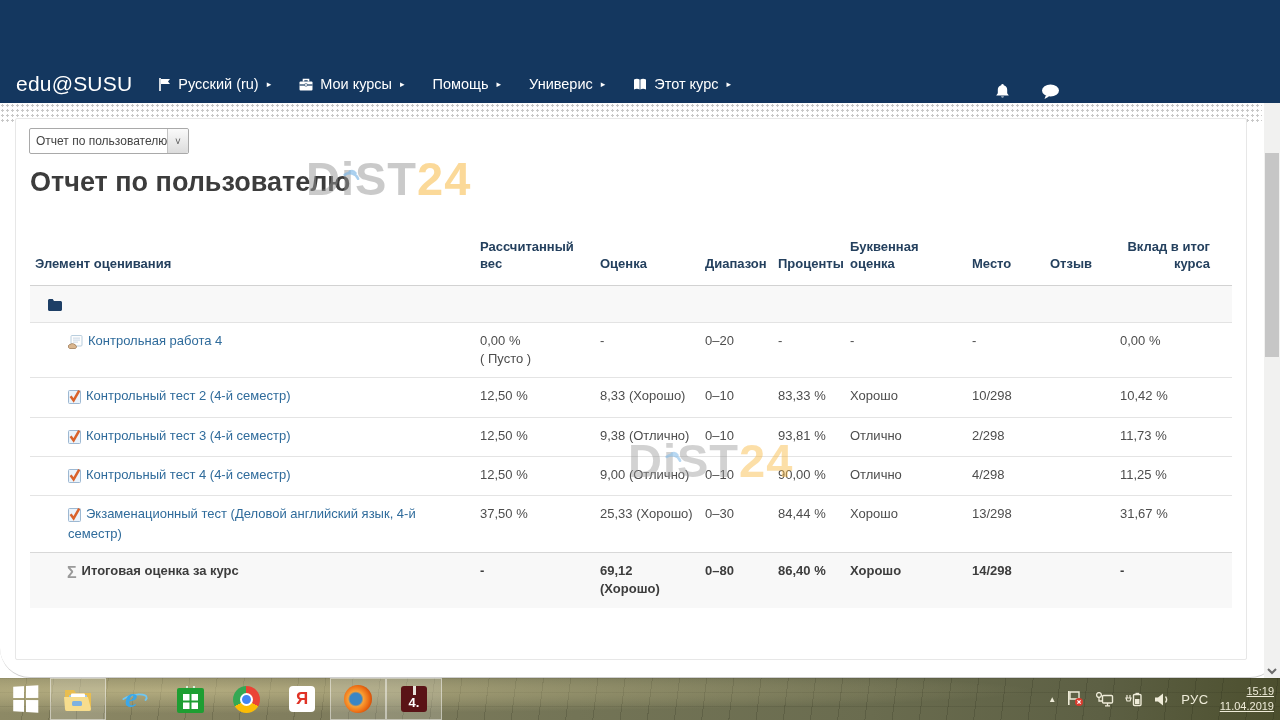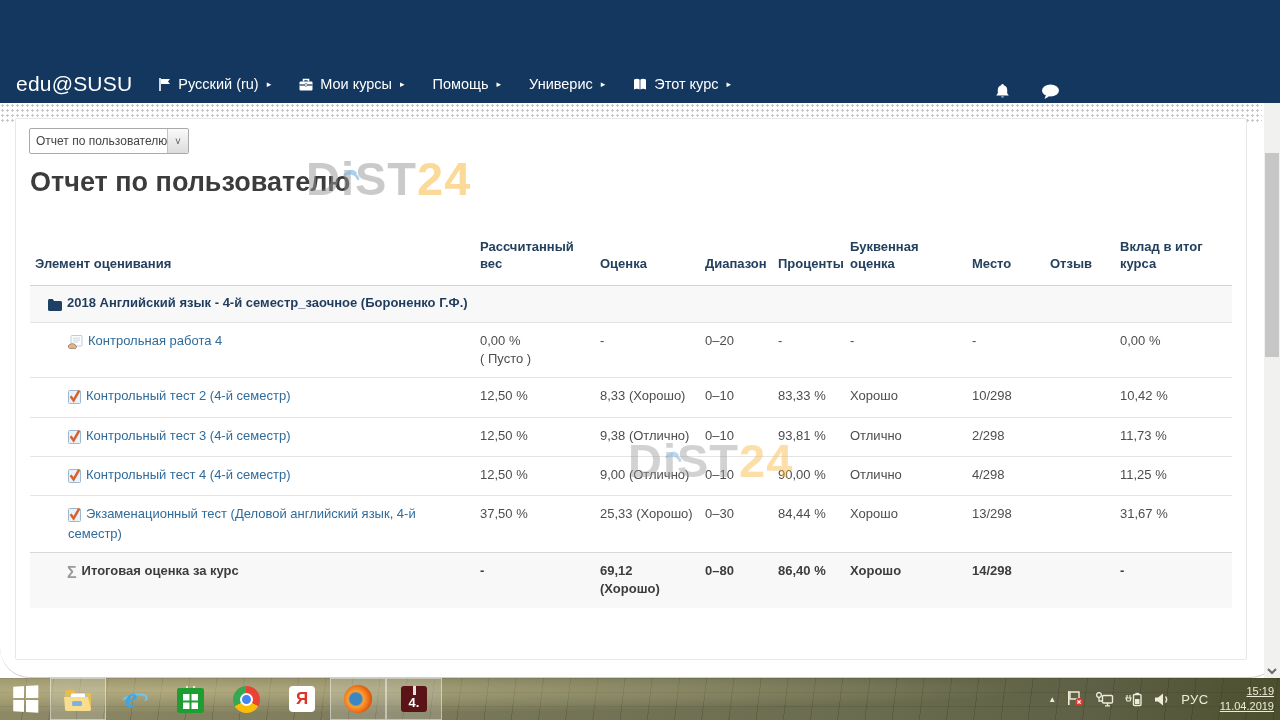--- a/index.html
+++ b/index.html
@@ -51,21 +51,21 @@
 
   
   .grade-table { position:absolute; left:14px; top:104px; width:1202px; border-collapse:collapse;
     table-layout:fixed; font-size:13px; color:#4d4d4d; }
   .grade-table th { vertical-align:bottom; text-align:left; font-weight:bold; color:#24405e;
     padding:16px 8px 12px 0; border-bottom:1px solid #d2d2d2; line-height:1.3; }
   .grade-table th span { display:inline-block; }
   .grade-table th:nth-child(1) { padding-left:5px; }
   .grade-table th:nth-child(2) span { max-width:100px; }
   .grade-table th:nth-child(6) span { max-width:75px; }
-  .grade-table th:nth-child(9) span { max-width:90px; }
+  .grade-table th:nth-child(9) span { max-width:90px;text-align:right; }
   .grade-table td { padding:9px 8px 9px 0; vertical-align:top; line-height:1.4; white-space:pre-line; }
   tr.item td { border-top:1px solid #e4e4e4; }
   tr.item:first-of-type td { border-top:none; }
   tr.category td { background:#f8f8f8; border-top:1px solid #e0e0e0; border-bottom:1px solid #e3e3e3; padding-top:8px; padding-bottom:8px; }
   tr.total td { background:#f8f8f8; border-top:1px solid #d8d8d8; font-weight:bold; color:#3d3d3d; }
   .name-cell.category { padding-left:18px; }
   .name-cell.item { padding-left:38px; }
   .name-cell.total { padding-left:37px; }
   .row-icon { margin-right:5px; vertical-align:-2px; display:inline-block; }
   .row-icon svg { vertical-align:-2px; }
@@ -241,21 +241,21 @@
             <th><span>Буквенная оценка</span></th>
             <th><span>Место</span></th>
             <th><span>Отзыв</span></th>
             <th><span>Вклад в итог курса</span></th>
           </tr>
         </thead>
         <tbody>
             <tr class="category">
               <td class="name-cell category" colspan="9"><span class="row-icon"><svg width="14" height="12" viewBox="0 0 14 12">
                     <path fill="#1e3f66" d="M0 1.5C0 .7.7 0 1.5 0h3.2L6 2h6.5c.8 0 1.5.7 1.5 1.5v7c0 .8-.7 1.5-1.5 1.5h-11C.7 12 0 11.3 0 10.5z"></path>
-                  </svg></span><span class="row-title">2018 Английский язык - 4-й семестр_заочное (Бороненко Г.Ф.)</span></td>
+                  </svg></span></td>
             </tr>
             <tr class="item">
               <td class="name-cell item"><span class="row-icon"><svg width="15" height="14" viewBox="0 0 15 14">
                     <rect x="3" y="0.5" width="11" height="10.5" rx="1" fill="#fdfdfd" stroke="#b9cede"></rect>
                     <rect x="5" y="2.6" width="7" height="1" fill="#c9d8e6"></rect>
                     <rect x="5" y="4.6" width="7" height="1" fill="#c9d8e6"></rect>
                     <rect x="5" y="6.6" width="5" height="1" fill="#c9d8e6"></rect>
                     <path d="M0.5 10.6c2.2-2.4 5.4-2.4 7.4-.2 1 1.1.6 3.1-1.3 3.1H2.1c-1.8 0-1.9-1.8-1.6-2.9z" fill="#dcb astro"></path>
                     <path d="M0.5 10.6c2.2-2.4 5.4-2.4 7.4-.2 1 1.1.6 3.1-1.3 3.1H2.1c-1.8 0-1.9-1.8-1.6-2.9z" fill="#d9b68f" stroke="#b5895e" stroke-width="0.6"></path>
                   </svg></span><a href="#" class="item-link">Контрольная работа 4</a></td>

